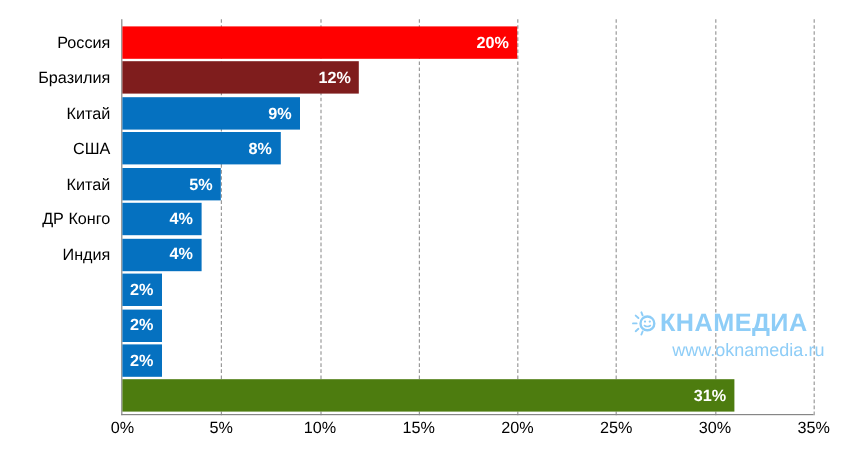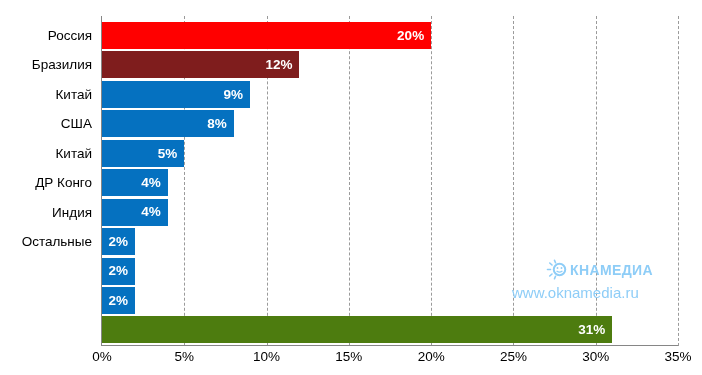--- a/index.html
+++ b/index.html
@@ -128,48 +128,47 @@
     align-items: center;
     justify-content: center;
     gap: 1px;
   }
   #wm-sun {
     width: 23px;
     height: 23px;
     flex: 0 0 auto;
   }
   #wm-brand {
-    font-size: 14px;
+    font-size: 21px;
     font-weight: bold;
     letter-spacing: 0.4px;
     color: #8ecdf7;
     line-height: 1;
   }
   #wm-url {
     margin-top: 4px;
-    text-align: left;
+    text-align: right;
     font-size: 15px;
     color: #8ecdf7;
     line-height: 1;
   }
 </style>
 </head>
 <body>
 
 <div id="chart-root">
 
   <div id="cat-axis">
       <div class="cat-label">Россия</div>
       <div class="cat-label">Бразилия</div>
       <div class="cat-label">Китай</div>
       <div class="cat-label">США</div>
       <div class="cat-label">Китай</div>
       <div class="cat-label">ДР Конго</div>
       <div class="cat-label">Индия</div>
-      <div class="cat-label">Остальные</div>
     </div>
 
   <div id="plot">
     <div id="axis-line"></div>
     <div id="gridlines">
         <div class="gridline" style="left: 82.2857px;"></div>
         <div class="gridline" style="left: 164.571px;"></div>
         <div class="gridline" style="left: 246.857px;"></div>
         <div class="gridline" style="left: 329.143px;"></div>
         <div class="gridline" style="left: 411.429px;"></div>

